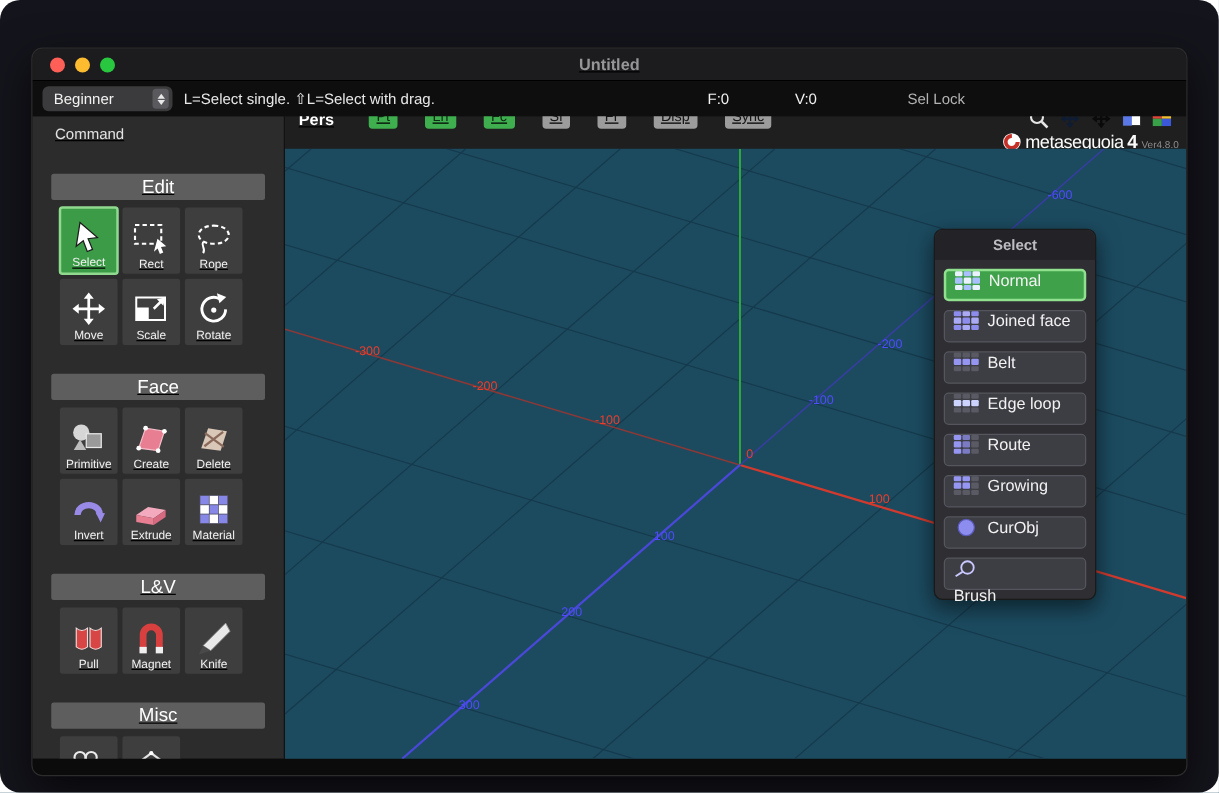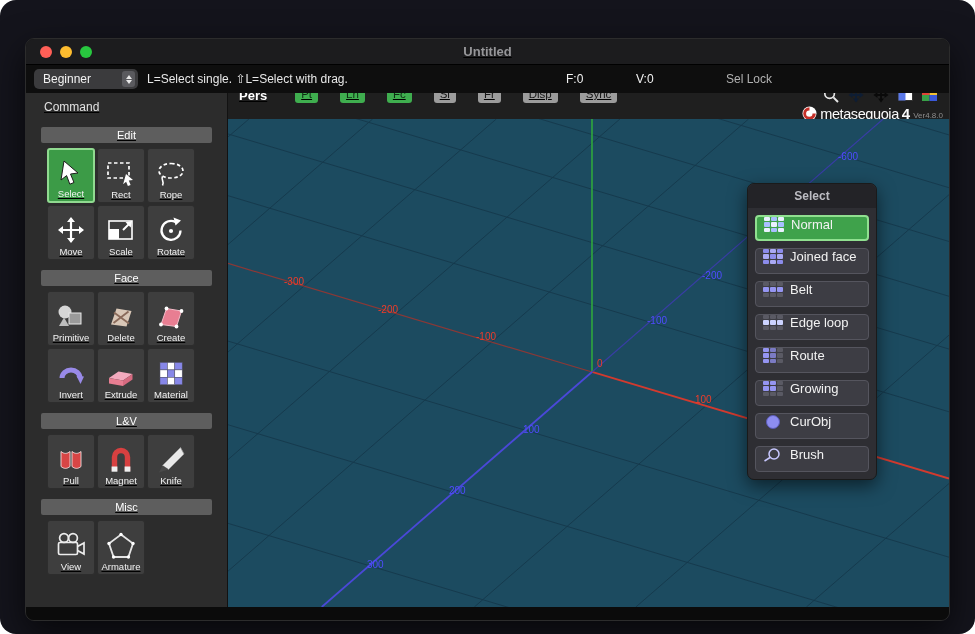--- a/index.html
+++ b/index.html
@@ -27,21 +27,21 @@
   .sel-lock { position: absolute; left: 700px; top: 7px; color: #b2b2b2; }
   .logo { position: absolute; right: 6px; top: 4px; display: flex; align-items: center; gap: 3px; margin-top: 36px; }
   .logo-name { color: #fbfbfb; font-size: 14.5px; letter-spacing: -0.4px; }
   .logo-num { color: #fbfbfb; font-size: 15px; font-weight: bold; }
   .logo-ver { color: #8d8d8d; font-size: 8px; align-self: flex-end; padding-bottom: 2px; }
 
   
   .main { flex: 1 1 auto; display: flex; min-height: 0; }
   .command-panel { width: 202px; flex: 0 0 auto; background: #2c2c2c; border-right: 1px solid #121212; padding-top: 4px; }
   .panel-title { color: #e2e2e2; font-size: 12px; padding: 3px 0 5px 18px; }
-  .section-header { margin: 8px 15px 3px 15px; background: #5e5e5e; border-radius: 2px; text-align: center; font-size: 11px; color: #ffffff; padding: 2px 0; }
+  .section-header { margin: 20px 15px 3px 15px; background: #5e5e5e; border-radius: 2px; text-align: center; font-size: 15px; color: #ffffff; padding: 2px 0; }
   .tool-grid { display: flex; flex-wrap: wrap; padding: 1px 20px; }
   .tool { width: 48px; height: 55px; margin: 1px; background: #3e3e3e; border: 1px solid #2d2d2d; border-radius: 3px; display: flex; flex-direction: column; align-items: center; justify-content: flex-end; padding-bottom: 2px; cursor: default; }
   .tool svg { width: 36px; height: 30px; flex: 0 0 auto; margin-top: 3px; }
   .tool-label { font-size: 9.5px; color: #f2f2f2; line-height: 11px; }
   .tool.active { background: #3c9b47; border: 2px solid #90da90; }
 
   
   .viewport { flex: 1 1 auto; display: flex; flex-direction: column; min-width: 0; }
   .vp-toolbar { height: 26px; flex: 0 0 auto; background: #1f1f1f; display: flex; align-items: flex-end; padding: 0 8px 16px 11px; gap: 22px; }
   .vp-label { color: #ffffff; font-weight: bold; font-size: 13px; margin-right: 6px; }
@@ -53,21 +53,21 @@
   .canvas svg.grid { position: absolute; inset: 0; width: 100%; height: 100%; }
   .axis-label { position: absolute; font-size: 10px; line-height: 10px; }
   .axis-label.red { color: #ef3c2a; }
   .axis-label.blue { color: #4f4bff; }
 
   
   .sel-panel { position: absolute; left: 519px; top: 64px; width: 130px; background: #2e2e33; border: 1px solid #1a1a1a; border-radius: 7px; box-shadow: 0 6px 18px rgba(0,0,0,.55); }
   .sel-header { height: 24px; background: #232327; border-radius: 7px 7px 0 0; color: #bcbcc2; font-size: 12px; font-weight: bold; display: flex; align-items: center; justify-content: center; }
   .sel-body { padding: 7px; }
   .sel-item { height: 26px; margin-bottom: 7px; background: #3d3d44; border: 1px solid #55555e; border-radius: 4px; display: flex; align-items: flex-start; gap: 7px; padding: 0 7px; color: #f2f2f2; font-size: 13px; cursor: default; }
-  .sel-item:last-child { margin-bottom: 0; }
+  .sel-item:last-child { margin-bottom: 0; flex-direction: column; }
   .sel-item.active { background: #3fa24b; border: 2px solid #90e090; }
   .sicon { display: grid; width: 20px; height: 15px; grid-template-columns: repeat(3,1fr); grid-template-rows: repeat(3,1fr); gap: 1px; flex: 0 0 auto; }
   .sicon i { background: #8a8aea; border-radius: 1px; }
   .sicon.p-normal i { background: #eaf1ff; } .sicon.p-normal i:nth-child(2n) { background: #a9bfff; }
   .sicon.p-joined i { background: #8c8cec; } .sicon.p-joined i:nth-child(2n) { background: #a9a9f4; }
   .sicon.p-belt i, .sicon.p-edge i, .sicon.p-grow i, .sicon.p-route i { background: #5a5a64; }
   .sicon.p-belt i:nth-child(n+4):nth-child(-n+6) { background: #9595f2; }
   .sicon.p-edge i:nth-child(n+4):nth-child(-n+6) { background: #ccd3ff; }
   .sicon.p-grow i:nth-child(1), .sicon.p-grow i:nth-child(2), .sicon.p-grow i:nth-child(4), .sicon.p-grow i:nth-child(5) { background: #9595f2; }
   .sicon.p-route i:nth-child(3n+1) { background: #9595f2; }
@@ -173,36 +173,36 @@
           <div class="tool">
             <svg viewBox="0 0 36 30">
                 <circle cx="12" cy="10" r="6.5" fill="#d6d6d6"></circle>
                 <rect x="16" y="11" width="12" height="11" fill="#9a9a9a" stroke="#e8e8e8" stroke-width="1"></rect>
                 <path d="M6 24 L11 15.5 L16 24 Z" fill="#bdbdbd"></path>
               </svg>
             <span class="tool-label">Primitive</span>
           </div>
           <div class="tool">
             <svg viewBox="0 0 36 30">
-                <path d="M8 22.5 L13.5 6.5 L28.5 9 L23.5 24.5 Z" fill="#ead6c4" opacity="0.9"></path>
-                <path d="M11 10.5 L26 21.5 M25.5 9.5 L10.5 21" stroke="#8a6a5a" stroke-width="1.8"></path>
-              </svg>
-            <span class="tool-label">Delete</span>
-          </div>
-          <div class="tool">
-            <svg viewBox="0 0 36 30">
                 <path d="M8 22.5 L13.5 6.5 L28.5 9 L23.5 24.5 Z" fill="#e87e92" stroke="#f3bcc8" stroke-width="1"></path>
                 <g fill="#ffffff">
                   <circle cx="8" cy="22.5" r="1.9"></circle>
                   <circle cx="13.5" cy="6.5" r="1.9"></circle>
                   <circle cx="28.5" cy="9" r="1.9"></circle>
                   <circle cx="23.5" cy="24.5" r="1.9"></circle>
                 </g>
               </svg>
             <span class="tool-label">Create</span>
+          </div>
+          <div class="tool">
+            <svg viewBox="0 0 36 30">
+                <path d="M8 22.5 L13.5 6.5 L28.5 9 L23.5 24.5 Z" fill="#ead6c4" opacity="0.9"></path>
+                <path d="M11 10.5 L26 21.5 M25.5 9.5 L10.5 21" stroke="#8a6a5a" stroke-width="1.8"></path>
+              </svg>
+            <span class="tool-label">Delete</span>
           </div>
           <div class="tool">
             <svg viewBox="0 0 36 30">
                 <path d="M9 19 A9 8 0 1 1 27 19" fill="none" stroke="#998ae8" stroke-width="5"></path>
                 <path d="M31 17.5 L23.5 17 L27.5 25 Z" fill="#998ae8"></path>
               </svg>
             <span class="tool-label">Invert</span>
           </div>
           <div class="tool">
             <svg viewBox="0 0 36 30">

